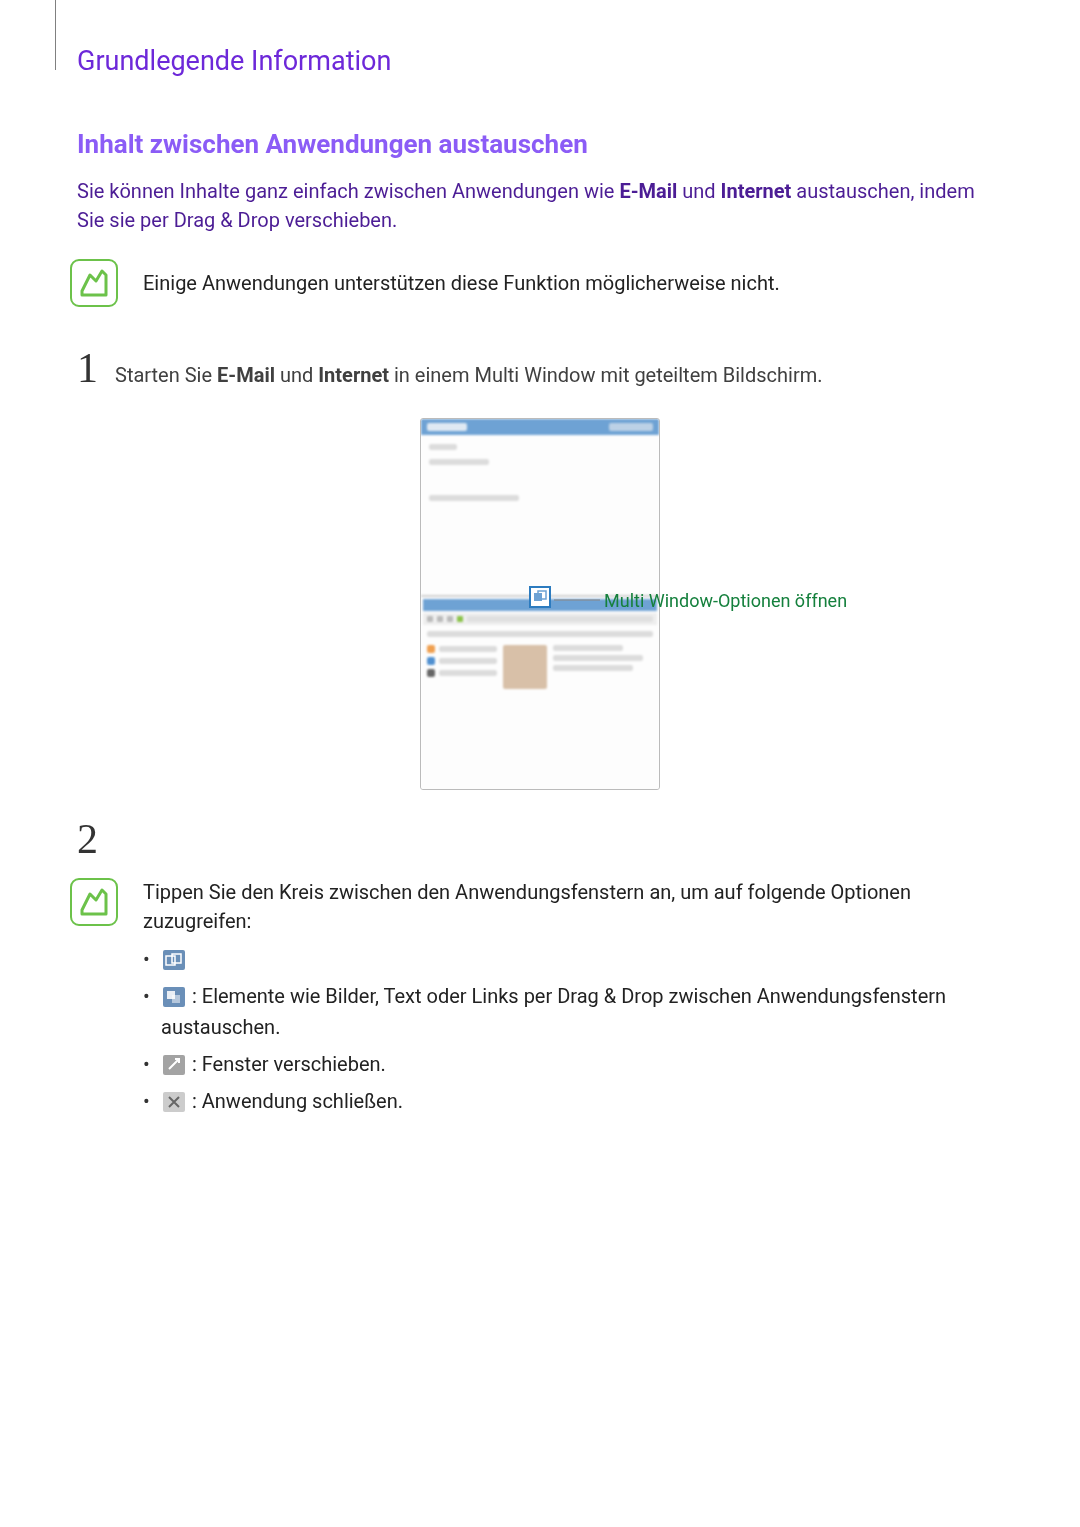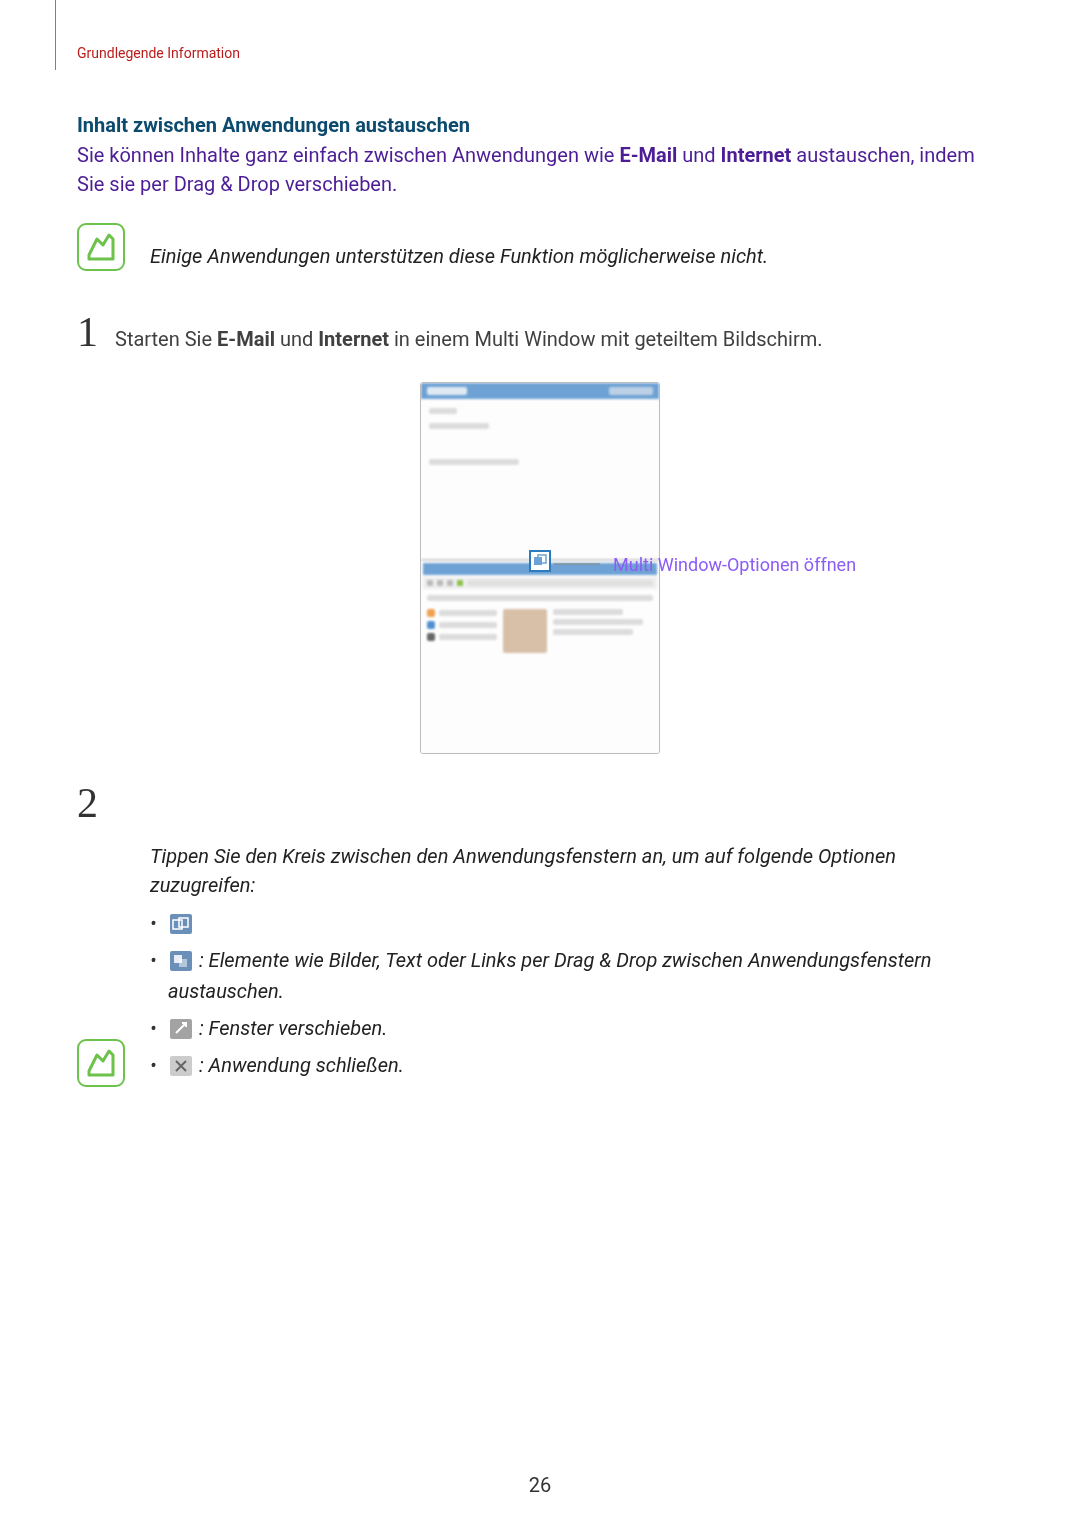--- a/index.html
+++ b/index.html
@@ -17,42 +17,41 @@
   }
   .vline {
     position: absolute;
     left: 55px;
     top: 0;
     width: 1px;
     height: 70px;
     background: #808080;
   }
   .breadcrumb {
-    font-size: 14px;
-    color: #b91c1c;
+    font-size: 27px;
+    color: #6d28d9;
     margin: 5px 0 0 17px;
   }
   .h2 {
-    font-size: 20px;
+    font-size: 26px;
     font-weight: 700;
-    color: #0c4a6e;
-    margin: 52px 0 4px 17px;
+    color: #8b5cf6;
+    margin: 52px 0 18px 17px;
   }
   .para {
     font-size: 20px;
     color: #4c1d95;
     line-height: 1.45;
     margin: 0 20px 0 17px;
   }
   .para b { font-weight: 700; }
   .note-row {
     display: flex;
-    align-items: flex-end;
-    margin: 24px 0 10px 17px;
-    font-style: italic;
+    align-items: flex-start;
+    margin: 24px 0 10px 10px;
   }
   .note-icon-wrap {
     flex: 0 0 55px;
     margin-right: 18px;
   }
   .note-text-col {
     flex: 1;
     margin-right: 20px;
     padding-top: 10px;
     font-size: 20px;
@@ -215,22 +214,22 @@
     align-items: center;
   }
   .callout-line {
     width: 46px;
     height: 1px;
     background: #808080;
     margin-left: 14px;
   }
   .callout-text {
     font-size: 18px;
-    color: #8b5cf6;
-    margin-left: 13px;
+    color: #15803d;
+    margin-left: 4px;
     white-space: nowrap;
   }
   .inline-icon {
     display: inline-block;
     vertical-align: middle;
     width: 22px;
     height: 20px;
     background: #6a8fb8;
     border-radius: 2px;
     position: relative;
@@ -413,14 +412,13 @@
           <span class="li-body">
             <span class="inline-icon lightgrey"><svg viewBox="0 0 18 16">
                   <path d="M4 3 L14 13 M14 3 L4 13" fill="none" stroke="#666" stroke-width="2"></path>
                 </svg></span><span> : Anwendung schließen.</span>
           </span>
         </li>
       </ul>
     </div>
   </div>
 
-  <div class="page-num">26</div>
 </div>
 
 </body></html>

